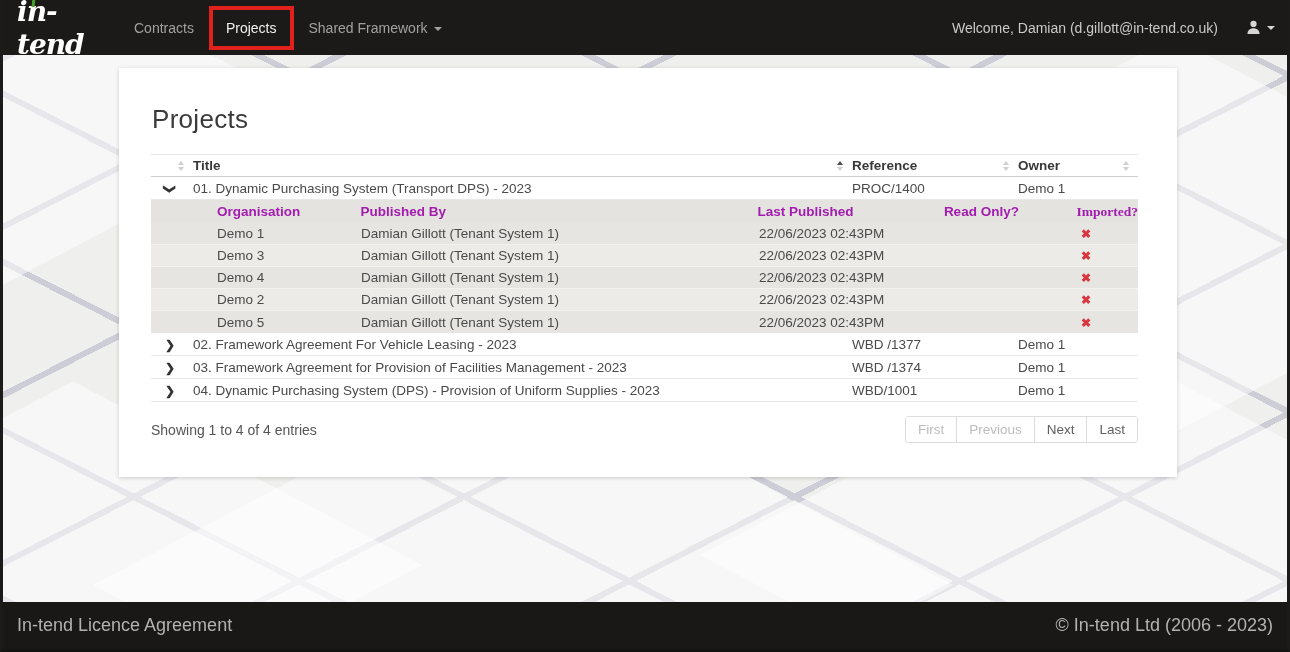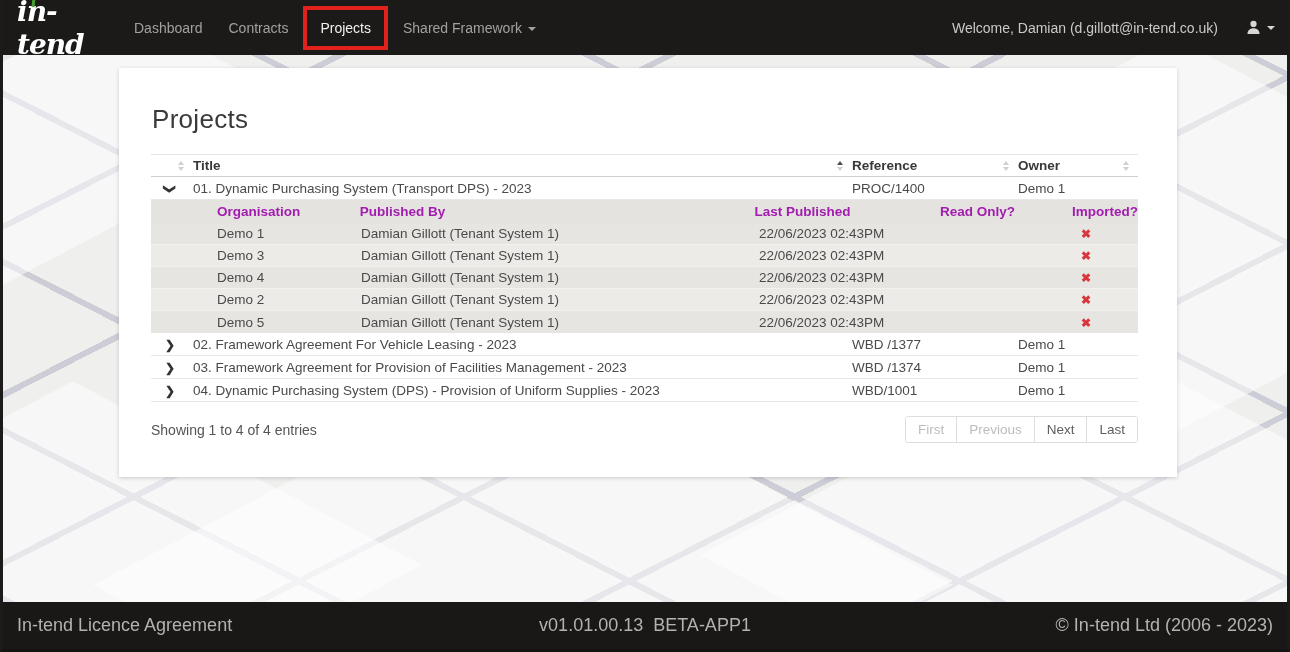--- a/index.html
+++ b/index.html
@@ -108,21 +108,20 @@
 </style>
 </head>
 <body>
 
 <nav class="navbar">
   <div class="logo">
     <span class="logo-text">in-tend</span>
     <span class="logo-tick"></span>
   </div>
   <div class="nav-items">
-    <a class="nav-item">Dashboard</a>
     <a class="nav-item">Contracts</a>
     <span class="nav-highlight">
       <a class="nav-item active">Projects</a>
     </span>
     <a class="nav-item"><span>Shared Framework</span><span class="caret"></span></a>
   </div>
   <div class="nav-right">
     <span class="welcome">Welcome, Damian (d.gillott@in-tend.co.uk)</span>
     <span class="user-menu">
       <svg class="user-icon" viewBox="0 0 24 24">
@@ -182,21 +181,21 @@
         <div class="td td-ref">PROC/1400</div>
         <div class="td td-owner">Demo 1</div>
       </div>
 
       <div class="subtable">
         <div class="sub-row sub-head">
           <div class="sc-org">Organisation</div>
           <div class="sc-pub">Published By</div>
           <div class="sc-last">Last Published</div>
           <div class="sc-ro">Read Only?</div>
-          <div class="sc-imp" style="padding-left:7px;">Imported?</div>
+          <div class="sc-imp" style="padding-left:7px;font-family:Liberation Serif, serif;">Imported?</div>
         </div>
         <div class="sub-row sub-tr">
           <div class="sc-org">Demo 1</div>
           <div class="sc-pub">Damian Gillott (Tenant System 1)</div>
           <div class="sc-last">22/06/2023 02:43PM</div>
           <div class="sc-ro"></div>
           <div class="sc-imp"><span class="xmark">✖</span></div>
         </div>
         <div class="sub-row sub-tr">
           <div class="sc-org">Demo 3</div>
@@ -257,15 +256,14 @@
         <button class="page-btn disabled">Previous</button>
         <button class="page-btn">Next</button>
         <button class="page-btn">Last</button>
       </div>
     </div>
   </section>
 </main>
 
 <footer class="footer">
   <a class="f-left">In-tend Licence Agreement</a>
-  <span class="f-center">v01.01.00.13  BETA-APP1</span>
   <span class="f-right">© In-tend Ltd (2006 - 2023)</span>
 </footer>
 
 </body></html>

